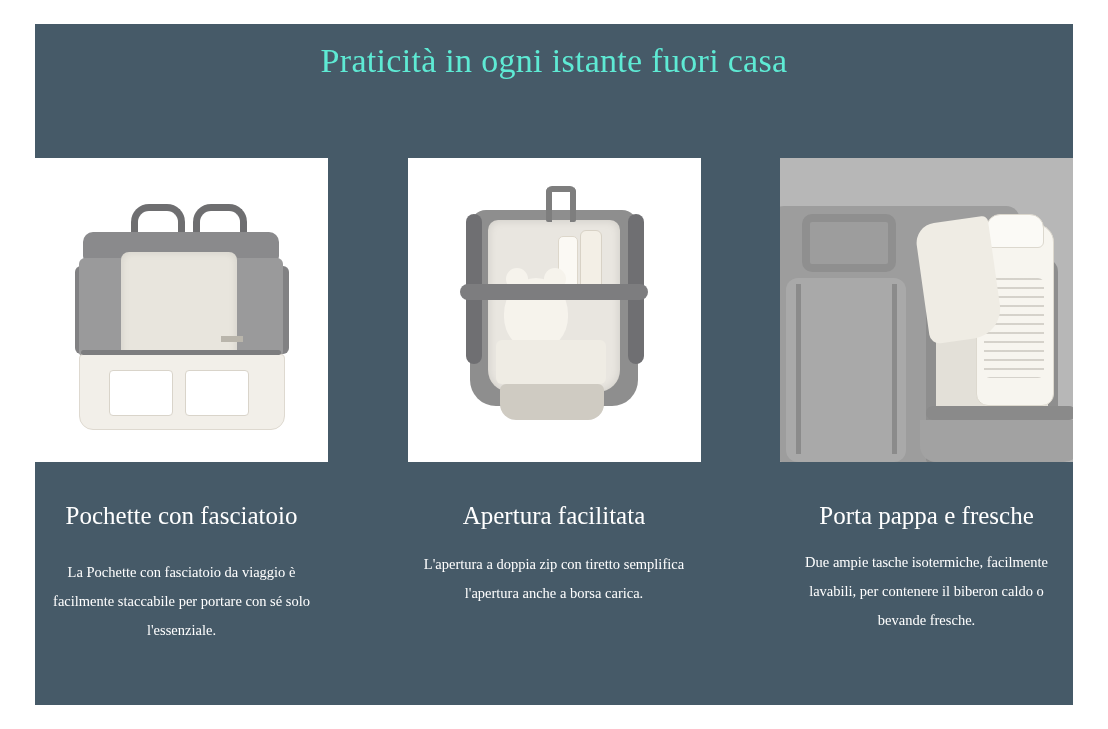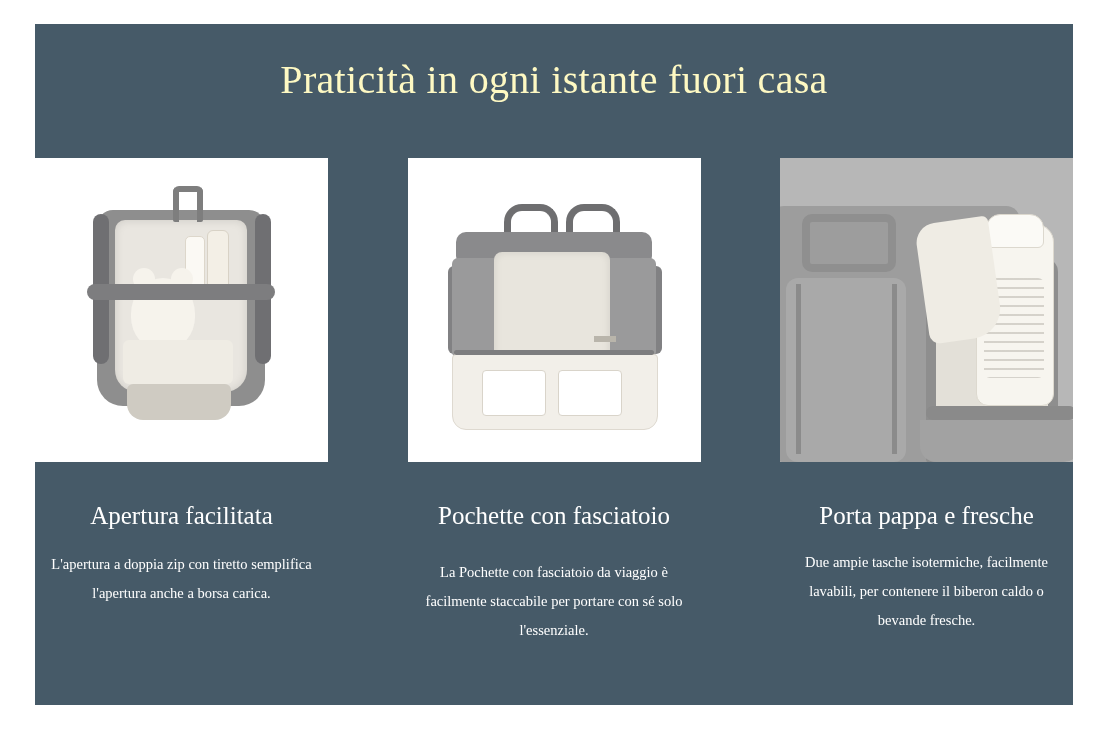--- a/index.html
+++ b/index.html
@@ -18,25 +18,25 @@
     left: 35px;
     top: 24px;
     width: 1038px;
     height: 681px;
     background: #465a68;
     overflow: hidden;
   }
   .banner-title {
     position: absolute;
     left: 0;
-    top: 32px;
+    top: 18px;
     width: 1038px;
     text-align: center;
-    color: #fef9c3;
-    font-size: 40px;
+    color: #5eead4;
+    font-size: 34px;
     font-family: "Liberation Serif", serif;
     letter-spacing: 0.3px;
   }
   .cards {
     position: absolute;
     left: 0;
     top: 134px;
     width: 1038px;
     display: flex;
     justify-content: space-between;
@@ -347,60 +347,60 @@
   }
 </style>
 </head>
 <body>
 
 <div class="banner">
 
   <div class="banner-title">Praticità in ogni istante fuori casa</div>
 
   <div class="cards">
-
-    <div class="card c1">
-      <div class="card-image">
-        <div class="ill1-wrap">
-          <div class="ill1-body"></div>
-          <div class="ill1-inner"></div>
-          <div class="ill1-handle"></div>
-          <div class="ill1-strapL"></div>
-          <div class="ill1-strapR"></div>
-          <div class="ill1-bottle"></div>
-          <div class="ill1-bottle2"></div>
-          <div class="ill1-toy"></div>
-          <div class="ill1-cloth"></div>
-          <div class="ill1-flapbar"></div>
-          <div class="ill1-pocket"></div>
-        </div>
-      </div>
-      <div class="card-title">Apertura facilitata</div>
-      <div class="card-desc">L'apertura a doppia zip con tiretto semplifica l'apertura anche a borsa carica.</div>
-    </div>
 
     <div class="card c2">
       <div class="card-image">
         <div class="ill2-wrap">
           <div class="ill2-handleL"></div>
           <div class="ill2-handleR"></div>
           <div class="ill2-top"></div>
           <div class="ill2-sideL"></div>
           <div class="ill2-sideR"></div>
           <div class="ill2-body"></div>
           <div class="ill2-mat"></div>
           <div class="ill2-label"></div>
           <div class="ill2-lower"></div>
           <div class="ill2-zip"></div>
           <div class="ill2-diaper1"></div>
           <div class="ill2-diaper2"></div>
         </div>
       </div>
       <div class="card-title">Pochette con fasciatoio</div>
       <div class="card-desc">La Pochette con fasciatoio da viaggio è facilmente staccabile per portare con sé solo l'essenziale.</div>
+    </div>
+
+    <div class="card c1">
+      <div class="card-image">
+        <div class="ill1-wrap">
+          <div class="ill1-body"></div>
+          <div class="ill1-inner"></div>
+          <div class="ill1-handle"></div>
+          <div class="ill1-strapL"></div>
+          <div class="ill1-strapR"></div>
+          <div class="ill1-bottle"></div>
+          <div class="ill1-bottle2"></div>
+          <div class="ill1-toy"></div>
+          <div class="ill1-cloth"></div>
+          <div class="ill1-flapbar"></div>
+          <div class="ill1-pocket"></div>
+        </div>
+      </div>
+      <div class="card-title">Apertura facilitata</div>
+      <div class="card-desc">L'apertura a doppia zip con tiretto semplifica l'apertura anche a borsa carica.</div>
     </div>
 
     <div class="card c3">
       <div class="card-image photo-gray">
         <div class="ill3-wrap">
           <div class="ill3-bg"></div>
           <div class="ill3-bagbody"></div>
           <div class="ill3-topstrap"></div>
           <div class="ill3-front"></div>
           <div class="ill3-zip1"></div>

